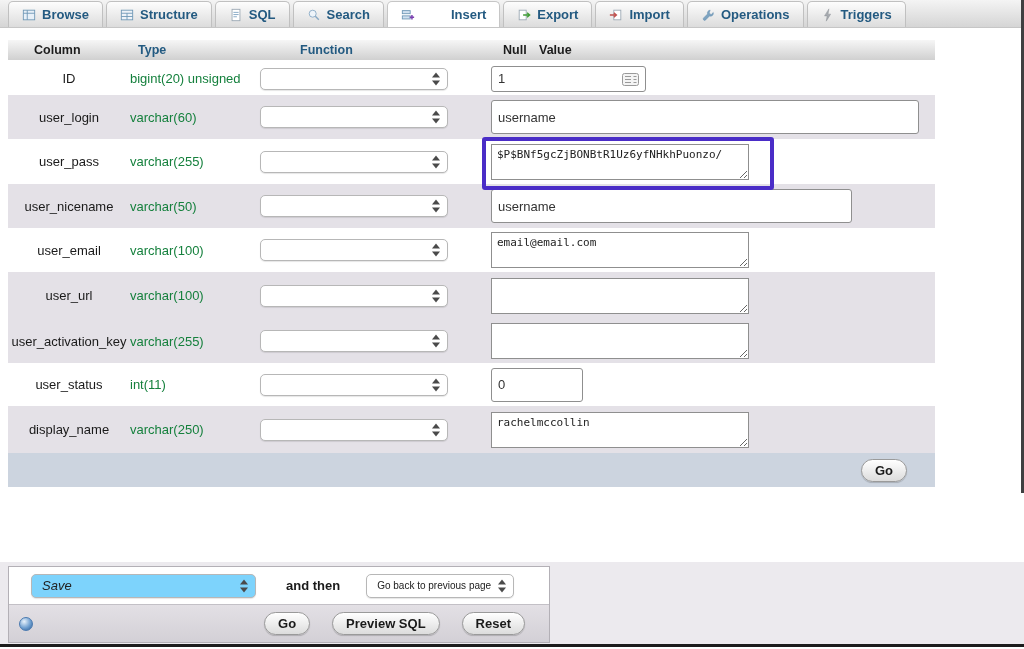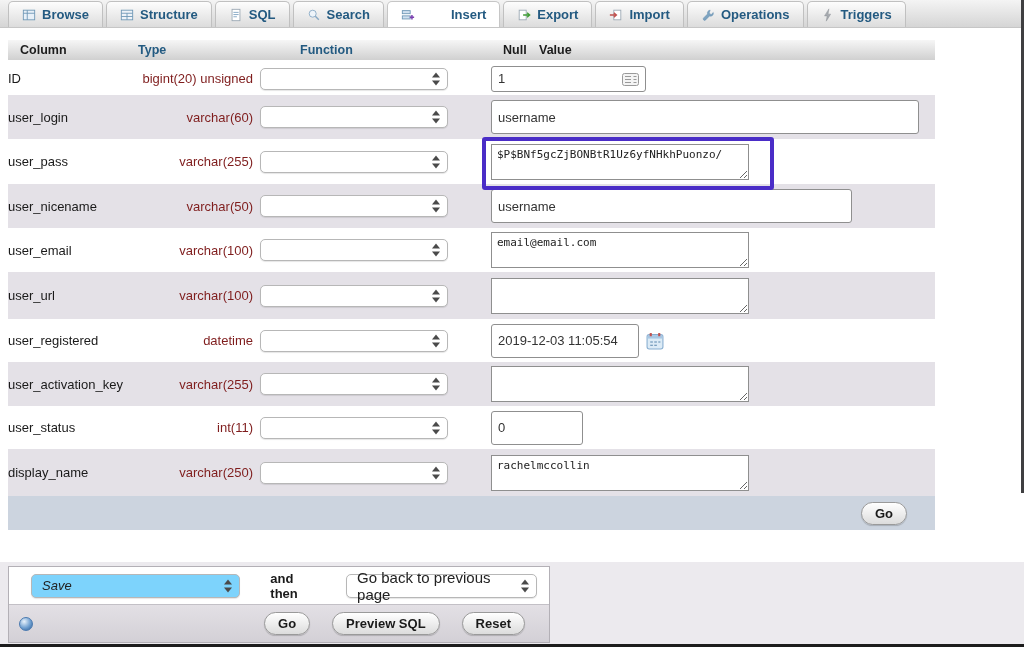--- a/index.html
+++ b/index.html
@@ -18,30 +18,30 @@
          border:1px solid #c0c0c0; border-bottom:none;
          border-radius:5px 5px 0 0; margin:1px 3px 0 0; cursor:pointer; }
   .tab.active { background:#fff; border-color:#c6c6c6;gap:36px; }
   .tico { display:inline-flex; width:14px; height:14px; }
 
   
   .table-area { position:absolute; left:8px; top:40px; width:927px; }
   .thead { height:20px; display:flex; align-items:center;
            background:linear-gradient(#f6f6f6,#d0d0d0);
            font-size:12.5px; font-weight:bold; color:#1c1c1c; }
-  .thead .hc1{width:122px; padding-left:12px;}
+  .thead .hc1{width:122px; padding-left:26px;}
   .thead .hc2{width:123px; padding-left:8px; color:#235a81;}
   .thead .hc3{width:203px; padding-left:7px; color:#235a81;margin-left:40px;}
   .thead .hc4{width:35px; padding-left:7px;}
   .thead .hc5{flex:1; padding-left:8px;}
   .rows { margin-top:2px; }
   .row { display:flex; align-items:center; }
   .row.alt { background:#e4e1e7; }
-  .c1 { width:122px; font-size:13px; color:#1a1a1a; }
-  .c2 { width:123px; text-align:right; font-size:13px; color:#7f1d1d; }
+  .c1 { width:122px; text-align:center; font-size:13px; color:#1a1a1a; }
+  .c2 { width:123px; text-align:left; font-size:13px; color:#15803d; }
   .c3 { width:203px; }
   .c4 { width:35px; }
   .c5 { flex:1; position:relative; display:flex; align-items:center; }
 
   .sel { position:relative; background:#fff; border:1px solid #b7b7b7;
          border-radius:5px; height:22px; width:188px; margin-left:7px;
          box-shadow:0 1px 1px rgba(0,0,0,.10); cursor:pointer; }
   .arrows { position:absolute; right:7px; top:50%; transform:translateY(-50%);
             width:8px; height:13px; }
   .arrows::before { content:""; position:absolute; top:0; left:0;
@@ -81,21 +81,21 @@
   .fs-top { background:#fff; height:37px; display:flex; align-items:center;
             padding:0 12px; }
   .sel-wide { position:relative; width:225px; height:24px; background:#7dd3fc;
               border:1px solid #b7b7b7; border-radius:5px;
               display:flex; align-items:center; padding:0 22px 0 10px;
               font-size:13px; color:#222; box-shadow:0 1px 1px rgba(0,0,0,.10);
               cursor:pointer; margin-left:10px;font-style:italic; }
   .sel-auto { position:relative; height:24px; background:#fff;
               border:1px solid #b7b7b7; border-radius:5px;
               display:inline-flex; align-items:center; padding:0 22px 0 10px;
-              font-size:15px; color:#222; box-shadow:0 1px 1px rgba(0,0,0,.10);
+              font-size:10px; color:#222; box-shadow:0 1px 1px rgba(0,0,0,.10);
               cursor:pointer; }
   .andthen { font-size:13px; font-weight:bold; color:#1a1a1a; margin:0 26px 0 30px; }
   .fs-bottom { background:linear-gradient(#e3e0e5,#d3d0d6); border-top:1px solid #c3c0c6;
                height:38px; display:flex; align-items:center; padding:0 24px 0 10px; }
   .help { width:14px; height:14px; border-radius:50%;
           background:radial-gradient(circle at 35% 30%, #e8f2fb, #6f9fd0 55%, #2e5e95);
           border:1px solid #4a7ab0; display:inline-block; cursor:pointer; }
   .btngroup { margin-left:auto; display:flex; gap:22px; }
 
   
@@ -285,42 +285,20 @@
             <div class="sel">
               <span class="arrows"></span>
             </div>
           </div>
         <div class="c4"></div>
         <div class="c5">
           <textarea class="ta" style=""></textarea>
         </div>
       </div>
 
-      <div class="row" style="height:43px">
-        <div class="c1">user_registered</div>
-        <div class="c2">datetime</div>
-        <div class="c3">
-            <div class="sel">
-              <span class="arrows"></span>
-            </div>
-          </div>
-        <div class="c4"></div>
-        <div class="c5">
-          <input class="inp" style="width: 148px;" value="2019-12-03 11:05:54">
-          <span class="calbtn">
-              <svg width="18" height="18" viewBox="0 0 17 17">
-                <rect x="1" y="2.5" width="15" height="13.5" rx="2" fill="#dcebf6" stroke="#86add0"></rect>
-                <rect x="1.5" y="3" width="14" height="3.2" fill="#a8c8e4"></rect>
-                <rect x="3.5" y="1" width="2" height="3" fill="#c0504d"></rect>
-                <rect x="11.5" y="1" width="2" height="3" fill="#c0504d"></rect>
-                <path d="M4 9.5h2.5M7.8 9.5h2.5M11.6 9.5h2M4 12.5h2.5M7.8 12.5h2.5" stroke="#5b87ad" fill="none"></path>
-              </svg>
-            </span>
-        </div>
-      </div>
 
       <div class="row alt" style="height:44px">
         <div class="c1">user_activation_key</div>
         <div class="c2">varchar(255)</div>
         <div class="c3">
             <div class="sel">
               <span class="arrows"></span>
             </div>
           </div>
         <div class="c4"></div>

